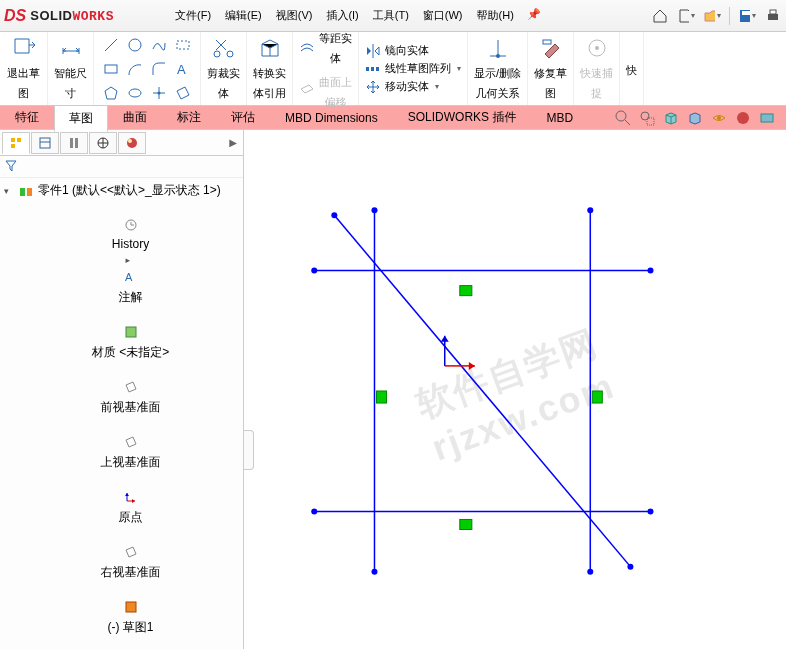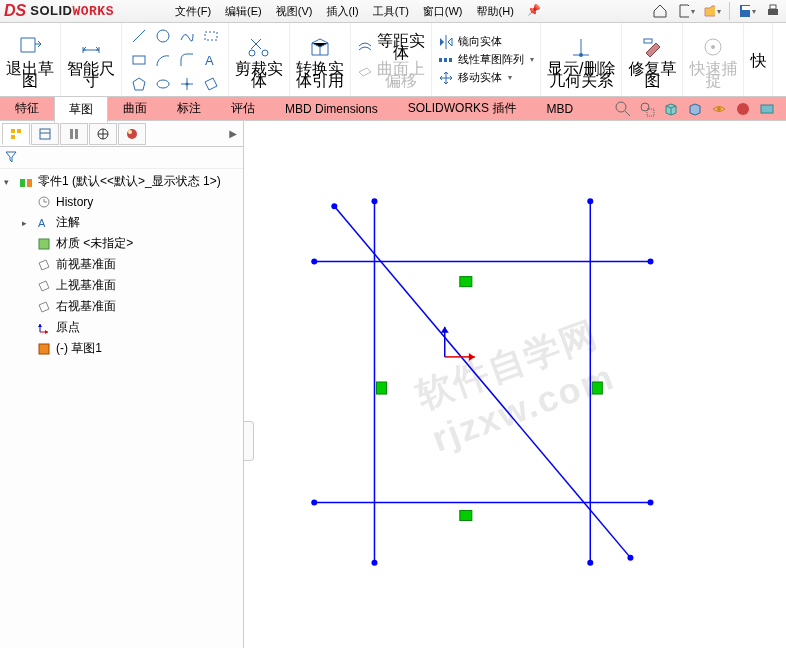--- a/index.html
+++ b/index.html
@@ -1,33 +1,33 @@
 <!DOCTYPE html>
 <html><head>
 <meta charset="utf-8">
 <style>
 * { margin: 0; padding: 0; box-sizing: border-box; font-family: "Microsoft YaHei", Arial, sans-serif; }
 body { width: 786px; height: 649px; background: #fff; font-size: 11px; overflow: hidden; position: relative; }
-.titlebar { height: 23px; background: linear-gradient(#fafafa, #f0f0f0); border-bottom: 1px solid #ccc; display: flex; align-items: center; padding: 0 4px; }
+.titlebar { height: 32px; background: linear-gradient(#fafafa, #f0f0f0); border-bottom: 1px solid #ccc; display: flex; align-items: center; padding: 0 4px; }
 .logo { display: flex; align-items: center; gap: 4px; width: 165px; }
 .logo-ds { font-style: italic; font-weight: bold; color: #d92231; font-size: 16px; }
 .logo-sw { font-weight: bold; font-size: 13px; letter-spacing: 0.5px; }
 .logo-sw .solid { color: #222; }
 .logo-sw .works { color: #d92231; font-family: Liberation Mono, monospace; }
 .menubar { display: flex; gap: 2px; }
 .menu-item { padding: 13px 6px; cursor: pointer; }
 .titlebar-right { margin-left: auto; display: flex; align-items: center; gap: 8px; }
 .tb-icon { width: 18px; height: 18px; display: inline-flex; align-items: center; justify-content: center; font-size: 14px; color: #333; cursor: pointer; }
 .sep-v { width: 1px; height: 18px; background: #ccc; }
 .ribbon { height: 74px; background: #fff; border-bottom: 1px solid #ccc; display: flex; align-items: stretch; }
 .ribbon-btn { display: flex; flex-direction: column; align-items: center; justify-content: center; padding: 2px 6px; cursor: pointer; border-right: 1px solid #eee; min-width: 38px; }
 .ribbon-btn.large { min-width: 48px; }
 .ribbon-btn.disabled { color: #bbb; }
 .ribbon-ico { width: 28px; height: 28px; display: flex; align-items: center; justify-content: center; font-size: 20px; }
-.ribbon-lbl { font-size: 16px; text-align: center; line-height: 12px; margin-top: 2px; }
+.ribbon-lbl { font-size: 11px; text-align: center; line-height: 20px; margin-top: 2px; }
 .ribbon-grid { display: grid; grid-template-columns: repeat(4, 22px); grid-template-rows: repeat(3, 22px); gap: 2px; padding: 2px 6px; border-right: 1px solid #eee; }
 .rg-cell { display: flex; align-items: center; justify-content: center; cursor: pointer; }
 .rg-cell svg { width: 16px; height: 16px; }
 .ribbon-col { display: flex; flex-direction: column; justify-content: center; padding: 2px 6px; gap: 2px; border-right: 1px solid #eee; }
 .ribbon-col-row { display: flex; align-items: center; gap: 4px; font-size: 11px; cursor: pointer; }
 .ribbon-col-row.disabled { color: #bbb; }
 .ribbon-col-row .mini-ico { width: 16px; height: 16px; display: flex; align-items: center; justify-content: center; }
 .cmd-tabs { height: 24px; background: #fca5a5; border-bottom: 1px solid #ccc; display: flex; align-items: center; }
 .cmd-tab { padding: 4px 14px; cursor: pointer; border: 1px solid transparent; font-size: 12px; }
 .cmd-tab.active { background: #fff; border: 1px solid #ccc; border-bottom: 1px solid #fff; position: relative; top: 1px; }
@@ -38,21 +38,21 @@
 .fm-tabs { height: 26px; border-bottom: 1px solid #ccc; display: flex; align-items: center; padding: 0 2px; }
 .fm-tab { width: 28px; height: 22px; display: flex; align-items: center; justify-content: center; border: 1px solid #ccc; margin-right: 1px; cursor: pointer; background: #fafafa; }
 .fm-tab.active { background: #fff; border-bottom: 1px solid #fff; }
 .fm-row { margin-left: auto; font-size: 10px; color: #666; padding-right: 4px; }
 .filter-row { height: 22px; border-bottom: 1px solid #eee; display: flex; align-items: center; padding: 0 4px; }
 .tree { flex: 1; overflow: auto; padding: 2px 0; }
 .tree-item { display: flex; align-items: center; padding: 2px 4px; gap: 4px; cursor: pointer; font-size: 12px; }
 .tree-item .exp { width: 10px; font-size: 9px; color: #555; }
 .tree-item .exp.empty { visibility: hidden; }
 .tree-item.root { font-weight: normal; }
-.tree-child { padding-left: 22px; }
+.tree-child { padding-left: 22px; flex-direction: column; }
 .ti-ico { width: 16px; height: 16px; display: flex; align-items: center; justify-content: center; }
 .canvas { flex: 1; background: #fff; position: relative; overflow: hidden; }
 .watermark { position: absolute; left: 50%; top: 50%; transform: translate(-50%, -50%) rotate(-20deg); font-size: 36px; color: #e8e8e8; pointer-events: none; font-weight: bold; letter-spacing: 2px; }
 .drop-arrow { font-size: 8px; color: #666; margin-left: 2px; }
 
 .sketch-svg { position: absolute; inset: 0; width: 100%; height: 100%; }
 .green-mark { fill: #0c0; stroke: #080; stroke-width: 1; }
 .blue-line { stroke: #00f; stroke-width: 1.5; }
 .blue-pt { fill: #00f; }
 .origin-x { stroke: #d00; stroke-width: 1.5; }
@@ -446,36 +446,36 @@
             <svg width="14" height="14">
               <path d="M2 5 L9 2 L12 9 L5 12 Z" fill="none" stroke="#888"></path>
             </svg>
           </span>
         <span>上视基准面</span>
       </div>
       <div class="tree-item tree-child">
         <span class="exp empty">▸</span>
         <span class="ti-ico">
             <svg width="14" height="14">
-              <path d="M2 5 L9 2 L12 9 L5 12 Z" fill="none" stroke="#888"></path>
-            </svg>
-          </span>
-        <span>右视基准面</span>
-      </div>
-      <div class="tree-item tree-child">
-        <span class="exp empty">▸</span>
-        <span class="ti-ico">
-            <svg width="14" height="14">
               <line x1="3" y1="11" x2="11" y2="11" stroke="#d00"></line>
               <line x1="3" y1="11" x2="3" y2="3" stroke="#00d"></line>
               <polygon points="11,11 8,9 8,13" fill="#d00"></polygon>
               <polygon points="3,3 1,6 5,6" fill="#00d"></polygon>
             </svg>
           </span>
         <span>原点</span>
+      </div>
+      <div class="tree-item tree-child">
+        <span class="exp empty">▸</span>
+        <span class="ti-ico">
+            <svg width="14" height="14">
+              <path d="M2 5 L9 2 L12 9 L5 12 Z" fill="none" stroke="#888"></path>
+            </svg>
+          </span>
+        <span>右视基准面</span>
       </div>
       <div class="tree-item tree-child">
         <span class="exp empty">▸</span>
         <span class="ti-ico">
             <svg width="14" height="14">
               <rect x="2" y="2" width="10" height="10" fill="#e82" stroke="#a40"></rect>
             </svg>
           </span>
         <span>(-) 草图1</span>
       </div>

